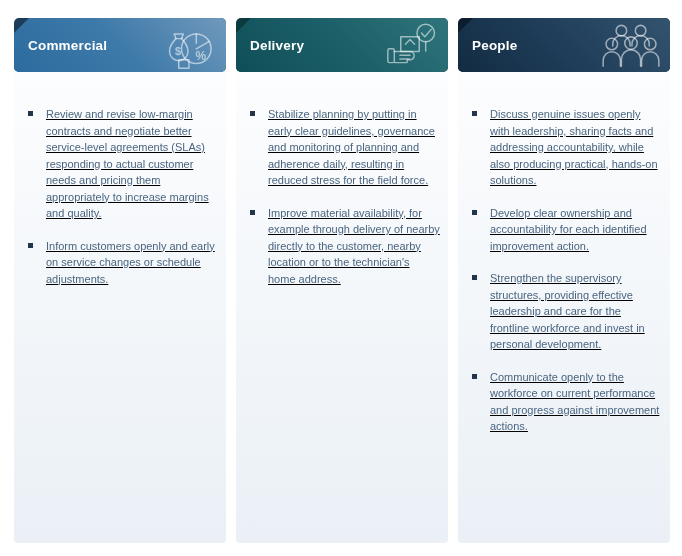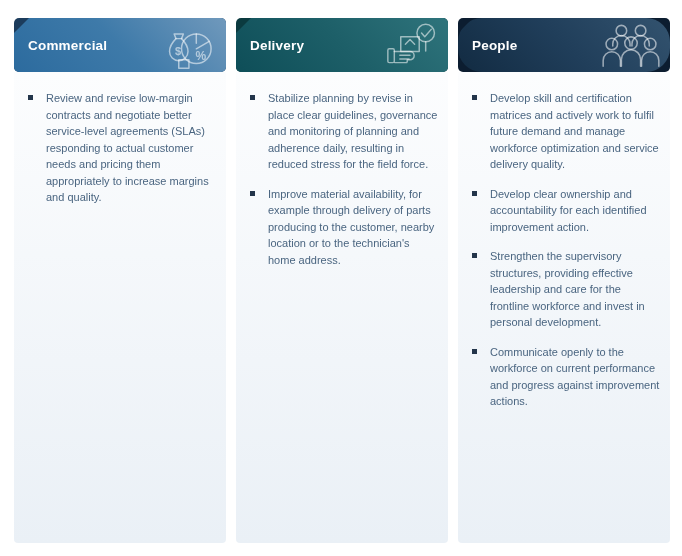--- a/index.html
+++ b/index.html
@@ -1,21 +1,21 @@
 <!DOCTYPE html>
 <html><head>
 <meta charset="utf-8">
 <style>
   html,body { margin:0; padding:0; }
   body {
     width:682px; height:556px; background:#ffffff;
     font-family:"Liberation Sans", sans-serif;
     overflow:hidden;
   }
-  .row { display:flex; gap:10px; padding:18px 12px 12px 14px; box-sizing:border-box; }
+  .row { display:flex; gap:10px; padding:18px 12px 12px 14px; box-sizing:border-box;text-decoration:underline; }
   .column { width:212px; height:525px; display:flex; flex-direction:column; }
 
   .col-header { position:relative; height:54px; flex:0 0 auto; border-radius:5px; }
   .col-header-inner {
     position:absolute; inset:0; border-radius:5px;
     clip-path: polygon(15px 0, 100% 0, 100% 100%, 0 100%, 0 15px);
     display:flex; align-items:center; justify-content:space-between;
     padding:0 8px 0 14px; box-sizing:border-box;
   }
   .col-title { color:#ffffff; font-weight:bold; font-size:13.5px; letter-spacing:.2px; }
@@ -23,21 +23,21 @@
   .col-icon svg { display:block; }
 
   .col-body {
     flex:1 1 auto;
     background:linear-gradient(180deg, #fcfdfe 0%, #eaf0f6 100%);
     border-radius:0 0 4px 4px;
     padding:18px 8px 0 13px; box-sizing:border-box;
   }
   .col-list { list-style:none; margin:0; padding:0; }
   .bullet {
-    position:relative; padding-left:19px; margin:0 0 13px 0;
+    position:relative; padding-left:19px; margin:16px 0 13px 0;
     font-size:11px; line-height:1.5; color:#4a6580;
   }
   .bullet::before {
     content:""; position:absolute; left:1px; top:5px;
     width:5px; height:5px; background:#23354a;
   }
 </style>
 </head>
 <body>
 
@@ -55,20 +55,21 @@
     <path d="M25 18 q7 7 7 14 a10 10 0 0 1 -20 0 q0 -7 7 -14"></path>
     <text x="18" y="36" font-size="12" font-weight="bold" stroke="none" fill="rgba(255,255,255,0.55)">$</text>
     <rect x="22" y="41" width="11" height="9"></rect>
   </svg>
           </span>
       </div>
     </div>
     <div class="col-body">
       <ul class="col-list">
           <li class="bullet">Review and revise low-margin contracts and negotiate better service-level agreements (SLAs) responding to actual customer needs and pricing them appropriately to increase margins and quality.</li>
+          <li class="bullet">Inform customers openly and early on service changes or schedule adjustments.</li>
         </ul>
     </div>
   </div>
 
   <div class="column">
     <div class="col-header" style="background: rgb(11, 58, 63);">
       <div class="col-header-inner" style="background: linear-gradient(45deg, rgb(14, 78, 88) 0%, rgb(29, 95, 104) 50%, rgb(47, 116, 124) 100%);">
         <span class="col-title">Delivery</span>
         <span class="col-icon">
             <svg width="60" height="48" viewBox="0 0 64 52" fill="none" stroke="rgba(255,255,255,0.55)" stroke-width="1.6" stroke-linecap="round" stroke-linejoin="round">
@@ -79,48 +80,48 @@
     <path d="M27 24 l5 -5 l5 5"></path>
     <rect x="8" y="29" width="7" height="15" rx="1.5"></rect>
     <path d="M15 32 h17 a4.5 4.5 0 0 1 0 9 h-3 a4 4 0 0 1 -0.5 3 h-13"></path>
     <path d="M21 36 h11 M21 40 h10"></path>
   </svg>
           </span>
       </div>
     </div>
     <div class="col-body">
       <ul class="col-list">
-          <li class="bullet">Stabilize planning by revise in place clear guidelines, governance and monitoring of planning and adherence daily, resulting in reduced stress for the field force.</li>
-          <li class="bullet">Improve material availability, for example through delivery of parts producing to the customer, nearby location or to the technician's home address.</li>
+          <li class="bullet">Stabilize planning by putting in early clear guidelines, governance and monitoring of planning and adherence daily, resulting in reduced stress for the field force.</li>
+          <li class="bullet">Improve material availability, for example through delivery of nearby directly to the customer, nearby location or to the technician's home address.</li>
         </ul>
     </div>
   </div>
 
   <div class="column">
     <div class="col-header" style="background: rgb(12, 29, 48);">
-      <div class="col-header-inner" style="background: linear-gradient(45deg, rgb(18, 43, 66) 0%, rgb(32, 62, 90) 50%, rgb(51, 83, 111) 100%); border-radius: 24px;">
+      <div class="col-header-inner" style="background: linear-gradient(45deg, rgb(18, 43, 66) 0%, rgb(32, 62, 90) 50%, rgb(51, 83, 111) 100%);">
         <span class="col-title">People</span>
         <span class="col-icon">
             <svg width="62" height="48" viewBox="0 0 64 50" fill="none" stroke="rgba(255,255,255,0.55)" stroke-width="1.6" stroke-linecap="round" stroke-linejoin="round">
     <circle cx="22" cy="9" r="5.5"></circle>
     <path d="M13 25 v-2 a9 9 0 0 1 18 0 v2"></path>
     <circle cx="42" cy="9" r="5.5"></circle>
     <path d="M33 25 v-2 a9 9 0 0 1 18 0 v2"></path>
     <circle cx="12" cy="23" r="6"></circle>
     <path d="M3 46 v-6 a9 9 0 0 1 18 0 v6"></path>
     <circle cx="52" cy="23" r="6"></circle>
     <path d="M43 46 v-6 a9 9 0 0 1 18 0 v6"></path>
     <circle cx="32" cy="22" r="6.5"></circle>
     <path d="M22 46 v-7 a10 10 0 0 1 20 0 v7"></path>
   </svg>
           </span>
       </div>
     </div>
     <div class="col-body">
       <ul class="col-list">
-          <li class="bullet">Develop skill and certification matrices and actively work to fulfil future demand and manage workforce optimization and service delivery quality.</li>
+          <li class="bullet">Discuss genuine issues openly with leadership, sharing facts and addressing accountability, while also producing practical, hands-on solutions.</li>
           <li class="bullet">Develop clear ownership and accountability for each identified improvement action.</li>
           <li class="bullet">Strengthen the supervisory structures, providing effective leadership and care for the frontline workforce and invest in personal development.</li>
           <li class="bullet">Communicate openly to the workforce on current performance and progress against improvement actions.</li>
         </ul>
     </div>
   </div>
 </div>
 
 </body></html>

